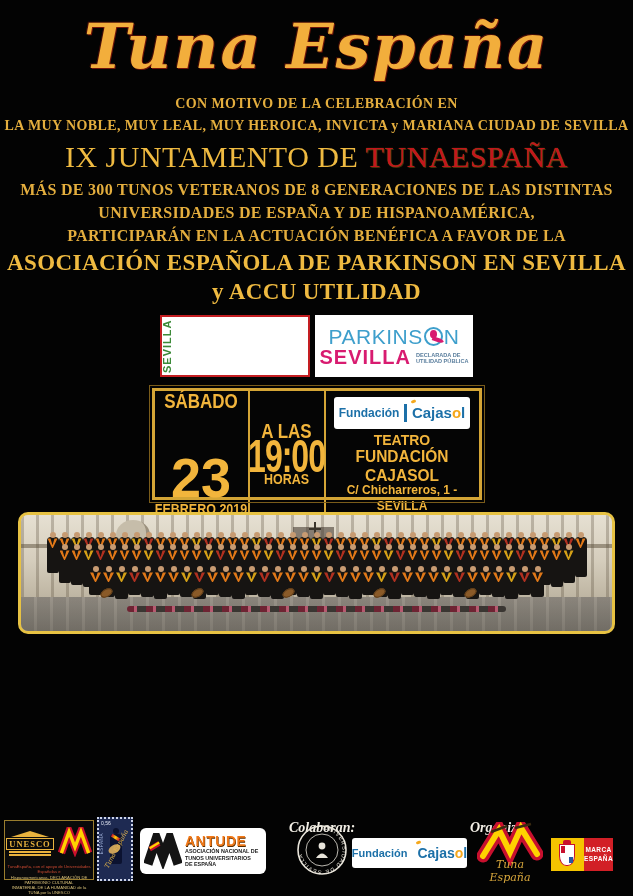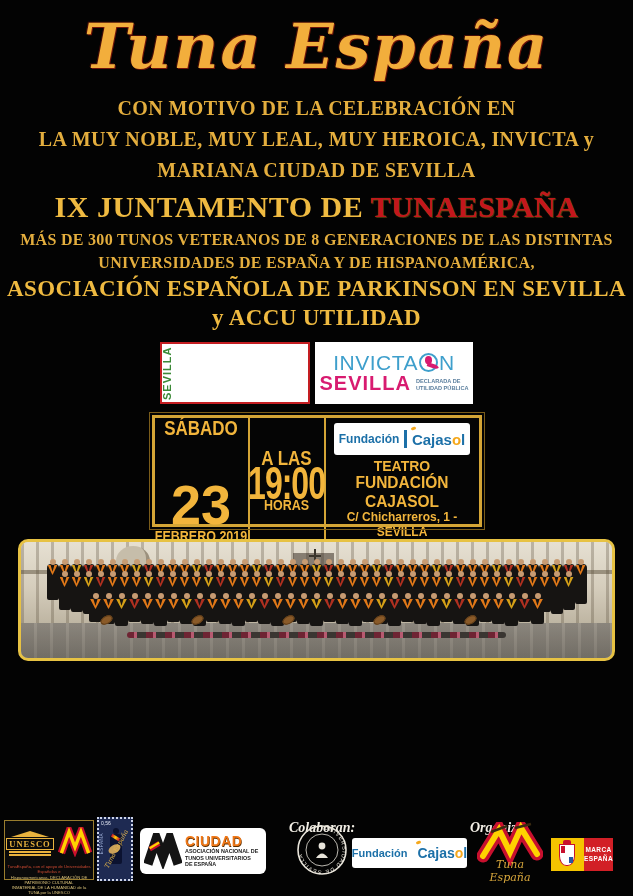--- a/index.html
+++ b/index.html
@@ -22,23 +22,23 @@
   }
   .city {
     margin-top:6px; font-family:"Liberation Sans", sans-serif;
     font-weight:900; font-size:84px; line-height:.98; color:#D2232A;
     letter-spacing:3px; display:flex; align-items:center; justify-content:center;
   }
   .city .seg { display:inline-block; transform:scaleX(1.08); }
   .flag-v { display:inline-block; width:66px; height:80px; margin:0 2px; }
   
   .intro { margin-top:14px; }
-  .iline  { font-size:20px; font-weight:bold; line-height:1.55; color:#E4AE3E; letter-spacing:.4px; }
+  .iline  { font-size:14px; font-weight:bold; line-height:1.55; color:#E4AE3E; letter-spacing:.4px; }
   .iline2 { font-size:16px; font-weight:bold; line-height:1.45; color:#E4AE3E; letter-spacing:.3px; }
-  .headline { font-size:30px; font-weight:bold; line-height:1.25; margin:2px 11px; letter-spacing:.5px; }
+  .headline { font-size:30px; font-weight:normal; line-height:1.25; margin:2px 11px; letter-spacing:.5px; }
   .headline .gold { color:#EFBA41; }
   .headline .red  { color:#C3161C; text-shadow:0 0 1px #8a6a18, 1px 1px 0 rgba(120,90,20,.5); }
   .beneficiary { font-size:23px; font-weight:bold; line-height:1.28; color:#EFBA41; letter-spacing:.4px; }
   
   .partners { margin-top:9px; display:flex; justify-content:center; gap:5px; }
   .accu-box {
     width:146px; height:58px; background:#fff; border:2px solid #C41E22;
     display:flex; align-items:stretch; font-family:"Liberation Sans", sans-serif;
   }
   .accu-vert {
@@ -201,31 +201,32 @@
 
   <div class="intro">
     <div class="iline">CON MOTIVO DE LA CELEBRACIÓN EN</div>
     <div class="iline">LA MUY NOBLE, MUY LEAL, MUY HEROICA, INVICTA y MARIANA CIUDAD DE SEVILLA</div>
     <div class="headline">
       <span class="gold">IX JUNTAMENTO DE</span>
       <span class="red">TUNAESPAÑA</span>
     </div>
     <div class="iline2">MÁS DE 300 TUNOS VETERANOS DE 8 GENERACIONES DE LAS DISTINTAS</div>
     <div class="iline2">UNIVERSIDADES DE ESPAÑA Y DE HISPANOAMÉRICA,</div>
+    <div class="iline2">PARTICIPARÁN EN LA ACTUACIÓN BENÉFICA A FAVOR DE LA</div>
     <div class="beneficiary">ASOCIACIÓN ESPAÑOLA DE PARKINSON EN SEVILLA</div>
     <div class="beneficiary">y ACCU UTILIDAD</div>
   </div>
 
   <div class="partners">
     <div class="accu-box">
       <div class="accu-vert">SEVILLA</div>
     </div>
     <div class="parkinson-box">
       <div class="park-row1">
-        <span class="park-name">INVICTA</span>
+        <span class="park-name">PARKINS</span>
         <span class="tulip-o">
           <span class="tulip-petal"></span>
             <span class="tulip-leaf"></span>
         </span>
         <span class="park-name">N</span>
       </div>
       <div class="park-row2">
         <span class="park-city">SEVILLA</span>
         <span class="park-note">
           <span>DECLARADA DE</span><br>
@@ -301,21 +302,21 @@
       <span class="stamp-script">Tuna España</span>
     </div>
 
     <div class="antude-box">
       <svg class="ribbon-m" width="38" height="36" viewBox="0 0 40 32">
         <path d="M4 30 L13 3 L20 22 L27 3 L36 30" stroke="#141414" stroke-width="10" fill="none"></path>
         <path d="M6 14 L16 8" stroke="#C8102E" stroke-width="5" fill="none"></path>
         <path d="M6 13 L16 7" stroke="#FFD200" stroke-width="2.4" fill="none"></path>
       </svg>
       <div class="antude-text">
-        <div class="antude-name">CIUDAD</div>
+        <div class="antude-name">ANTUDE</div>
         <div class="antude-sub">ASOCIACIÓN NACIONAL DE</div>
         <div class="antude-sub">TUNOS UNIVERSITARIOS</div>
         <div class="antude-sub">DE ESPAÑA</div>
       </div>
     </div>
 
     <div class="colab-group">
       <div class="f-label">Colaboran:</div>
     </div>
 

